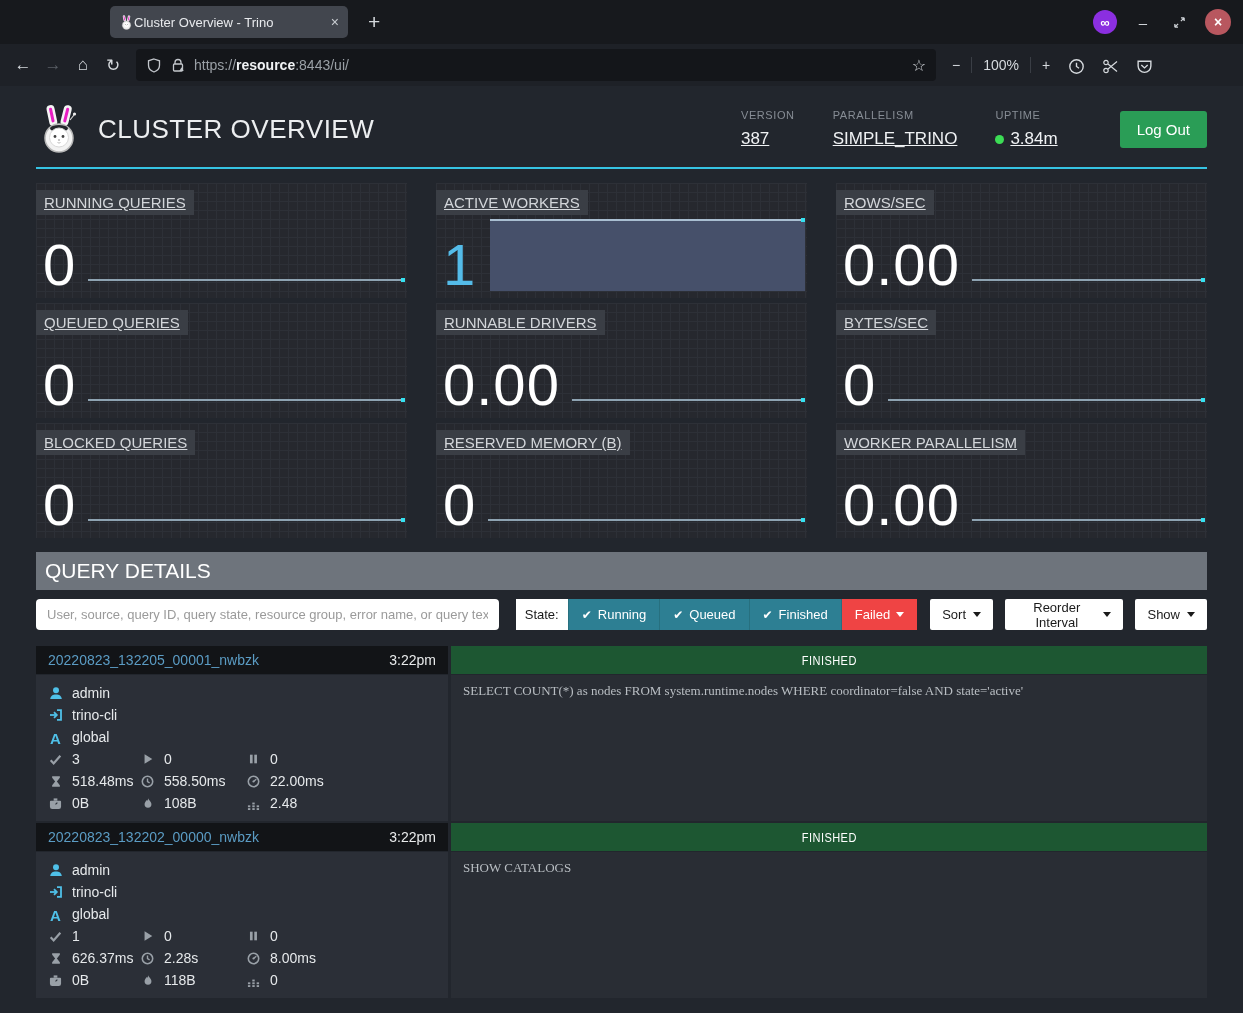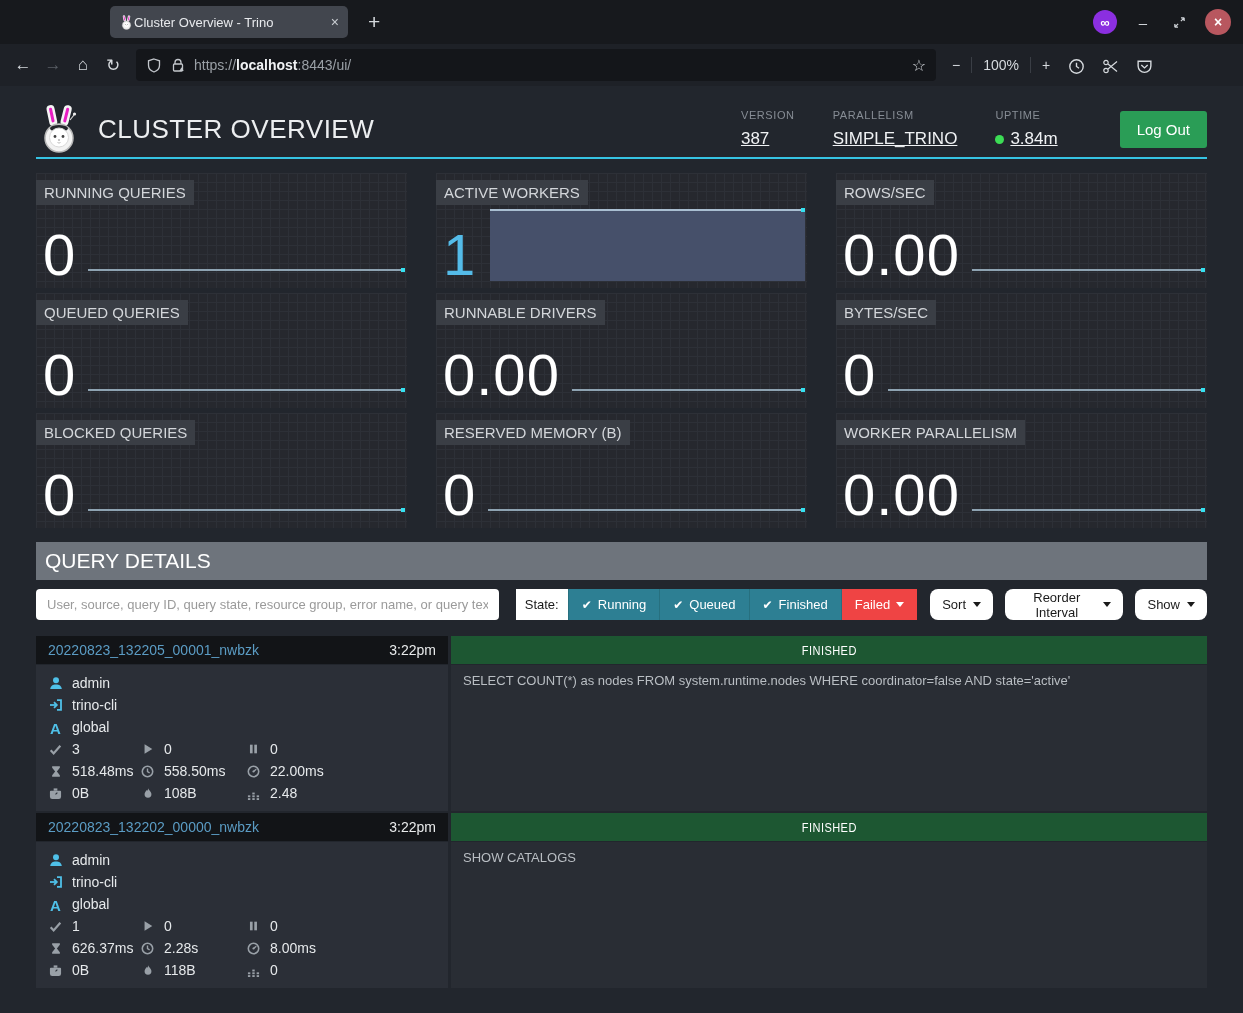--- a/index.html
+++ b/index.html
@@ -29,35 +29,35 @@
           display:flex;align-items:center;padding:0 10px;gap:9px;font-size:14px;box-sizing:border-box;}
   .url-text{color:#9aa0a6;}
   .url-host{color:#f0f2f4;font-weight:bold;}
   .url-star{margin-left:auto;font-size:16px;color:#d6dade;}
   .zoomctl{display:flex;align-items:center;gap:11px;margin-left:16px;color:#d6dade;font-size:14px;}
   .vdiv{width:1px;height:16px;background:#3a3e45;}
   .chrome-icons{display:flex;align-items:center;gap:19px;margin-left:18px;color:#d6dade;}
   .hamburger{width:16px;height:2px;background:currentColor;box-shadow:0 5px 0 currentColor,0 -5px 0 currentColor;margin:5px 0;}
   
   .page{padding:0 36px;}
-  .app-header{display:flex;align-items:center;padding:18px 0 3px;border-bottom:2px solid #36c3e3;}
+  .app-header{display:flex;align-items:center;padding:18px 0 13px;border-bottom:2px solid #36c3e3;}
   .logo{width:46px;height:50px;margin-right:16px;flex:none;}
   .app-title{font-size:26px;color:#eceef0;letter-spacing:.5px;}
   .header-meta{margin-left:auto;display:flex;align-items:center;gap:38px;}
   .meta-label{font-size:11px;color:#878d95;letter-spacing:.6px;margin-bottom:8px;}
   .meta-value{font-size:17px;color:#f0f2f4;display:flex;align-items:center;gap:6px;text-decoration:underline;}
   .dot-green{width:9px;height:9px;border-radius:50%;background:#3cdc55;display:inline-block;}
   .logout-btn{background:#2a9d56;color:#fff;font-size:15px;padding:10px 17px;border-radius:3px;
               margin-left:24px;border:none;}
   
   .stats-grid{display:grid;grid-template-columns:repeat(3,1fr);gap:5px 29px;margin-top:14px;}
   .stat-panel{height:115px;position:relative;background-color:#26282e;
     background-image:linear-gradient(#2d3037 1px,transparent 1px),linear-gradient(90deg,#2d3037 1px,transparent 1px);
     background-size:9px 9px;}
-  .stat-chip{position:absolute;top:7px;left:0;background:#3a3e45;color:#d3d6da;font-size:15px;padding:4px 8px;z-index:2;}
+  .stat-chip{position:absolute;top:7px;left:0;background:#3a3e45;color:#d3d6da;font-size:15px;padding:4px 8px;z-index:2;text-decoration:underline;}
   .stat-body{position:absolute;left:7px;right:2px;bottom:7px;top:32px;display:flex;align-items:flex-end;}
   .stat-value{font-size:58px;font-weight:300;color:#fff;line-height:.92;letter-spacing:1px;z-index:1;}
   .stat-value.accent{color:#54bbe8;}
   .spark-flat{flex:1;margin-left:12px;margin-bottom:10px;height:2px;background:#8ea3b2;position:relative;}
   .spark-flat::after{content:"";position:absolute;right:0;top:-1px;width:4px;height:4px;background:#35e0f0;}
   .spark-fill{flex:1;margin-left:14px;align-self:stretch;margin-top:4px;margin-bottom:0;
               background:#46506a;border-top:2px solid #a9bed1;position:relative;}
   .spark-fill::after{content:"";position:absolute;right:0;top:-3px;width:4px;height:4px;background:#35e0f0;}
   
   .section-header{margin-top:14px;background:#6e747c;color:#fff;font-size:21px;padding:7px 9px;}
@@ -65,38 +65,38 @@
   .search-input{width:527px;height:31px;box-sizing:border-box;border:none;border-radius:4px;
                 padding:0 11px;font-size:13px;color:#333;font-family:"Liberation Sans",sans-serif;}
   .search-input::placeholder{color:#9a9a9a;}
   .state-group{display:flex;margin-left:17px;height:31px;}
   .state-label{background:#fff;color:#1a1a1a;padding:8px 9px;display:flex;align-items:center;font-size:13px;}
   .state-btn{background:#2d7f93;color:#fff;padding:0 13px;display:flex;align-items:center;gap:6px;
              font-size:13px;border:none;border-left:1px solid #27707f;font-family:"Liberation Sans",sans-serif;}
   .state-btn.failed{background:#ef4444;}
   .check-glyph{font-size:12px;}
   .white-btn{background:#fff;color:#1a1a1a;height:31px;padding:0 12px;display:flex;align-items:center;gap:7px;
-             font-size:13px;border:none;border-radius:8px;font-family:"Liberation Sans",sans-serif;}
+             font-size:13px;border:none;border-radius:2px;font-family:"Liberation Sans",sans-serif;}
   .caret-down{width:0;height:0;border-left:4px solid transparent;border-right:4px solid transparent;
               border-top:5px solid currentColor;display:inline-block;}
   .ml13{margin-left:13px;} .ml12{margin-left:12px;}
   
   .query-list{margin-top:16px;}
   .query-entry{display:grid;grid-template-columns:412px 1fr;column-gap:3px;margin-bottom:2px;}
   .qe-idbar{height:28px;background:#121417;display:flex;align-items:center;padding:0 12px;font-size:14px;}
   .qe-id{color:#5b9cc4;text-decoration:none;}
   .qe-time{margin-left:auto;color:#e9ebec;}
   .qe-status{height:28px;background:#1d5732;color:#fff;display:grid;place-items:center;font-size:13px;}
   .qe-status span{display:inline-block;transform:scaleX(.85);letter-spacing:.5px;}
   .qe-info{background:#2b2f37;height:146px;padding:7px 0;box-sizing:border-box;font-size:14px;color:#e6e9eb;margin-top:1px;}
   .qe-line{display:flex;align-items:center;gap:9px;padding:0 12px;height:22px;}
   .qe-grid{display:grid;grid-template-columns:92px 106px 1fr;padding:0 12px;}
   .qe-cell{display:flex;align-items:center;gap:9px;height:22px;}
   .qe-sql{background:#292d34;height:146px;padding:8px 12px;box-sizing:border-box;margin-top:1px;
-          font-family:Liberation Sans, sans-serif;font-size:13px;color:#b9bec3;white-space:pre-wrap;}
+          font-family:Liberation Serif, serif;font-size:13px;color:#b9bec3;white-space:pre-wrap;}
   .icon{flex:none;display:grid;place-items:center;width:15px;height:15px;}
   .icon svg{display:block;}
   .ic-cyan{fill:#4fc0e8;}
   .ic-gray{fill:#99a0a7;}
   .letterA{color:#4fc0e8;font-weight:bold;font-size:15px;font-style:normal;}
 </style>
 </head>
 <body>
 
 <div class="tabbar">
@@ -149,21 +149,21 @@
         </svg>
     </span>
     <span class="icon">
       <svg width="14" height="15" viewBox="0 0 14 15">
           <path d="M4 6V4.5a3 3 0 0 1 6 0V6" fill="none" stroke="#c3c7cc" stroke-width="1.3"></path>
           <rect x="2.5" y="6" width="9" height="7" rx="1" fill="none" stroke="#c3c7cc" stroke-width="1.3"></rect>
           <path d="M10.5 9.2l2.2 3.8h-4.4z" fill="#c3c7cc"></path>
         </svg>
     </span>
     <span>
-      <span class="url-text">https://</span><span class="url-host">localhost</span><span class="url-text">:8443/ui/</span>
+      <span class="url-text">https://</span><span class="url-host">resource</span><span class="url-text">:8443/ui/</span>
     </span>
     <span class="url-star">☆</span>
   </div>
   <div class="zoomctl">
     <span>−</span>
     <span class="vdiv"></span>
     <span>100%</span>
     <span class="vdiv"></span>
     <span>+</span>
   </div>

